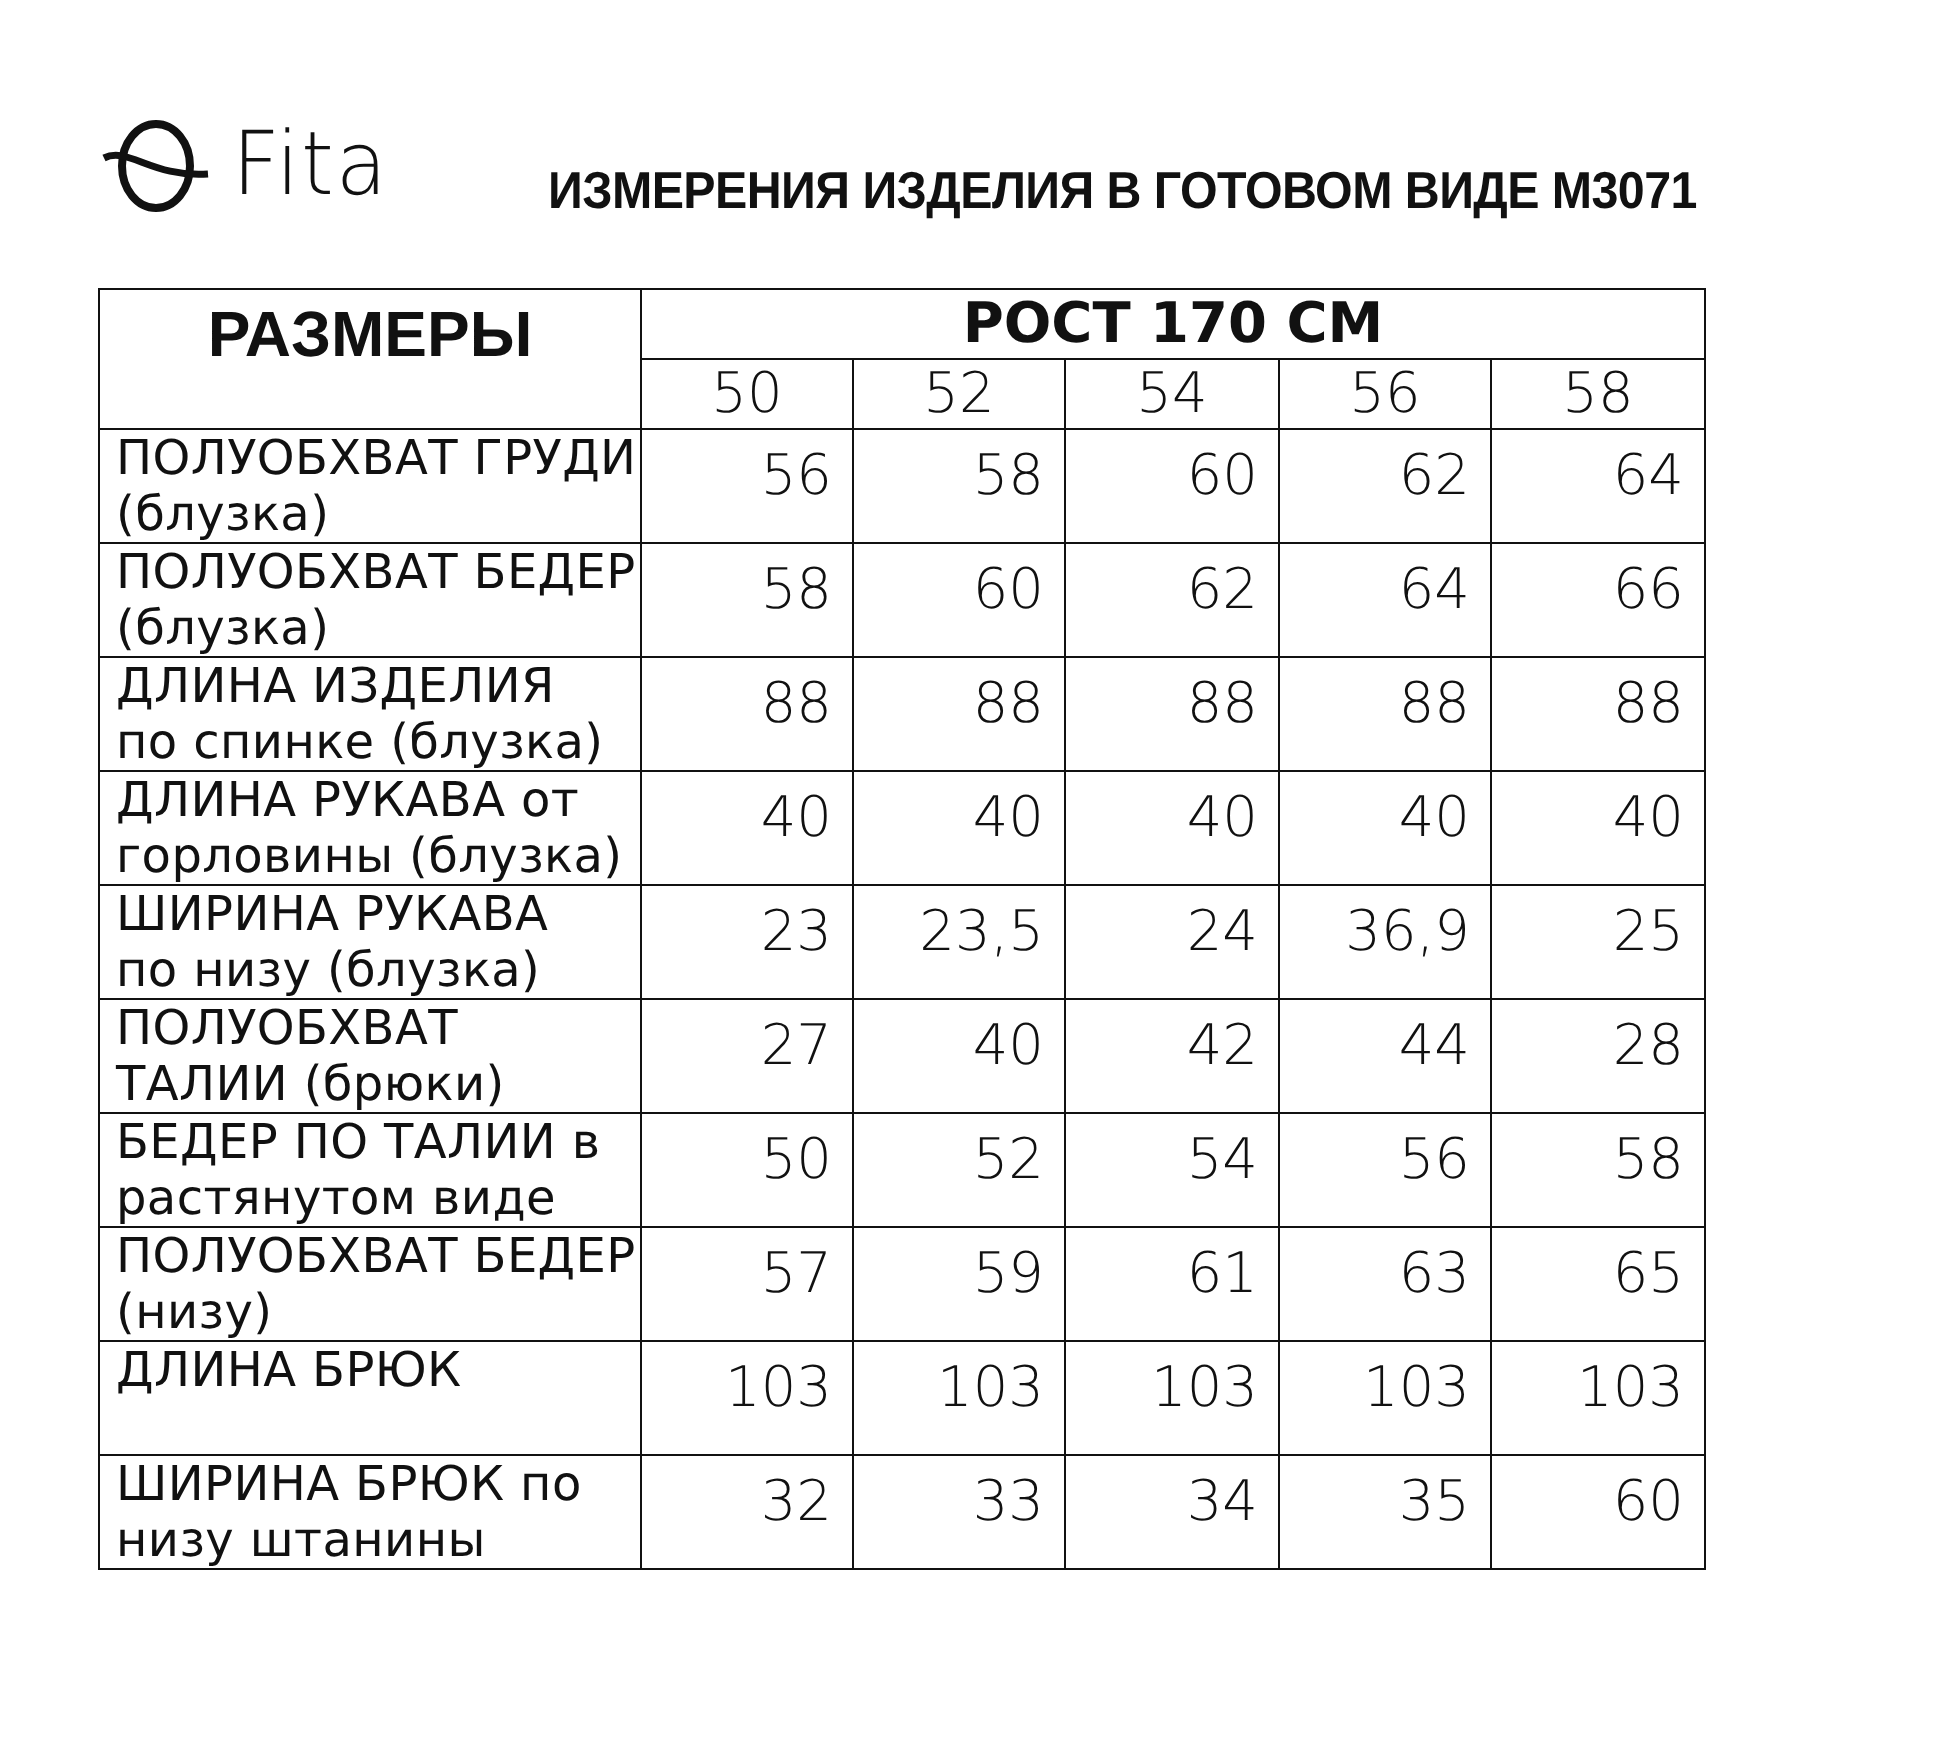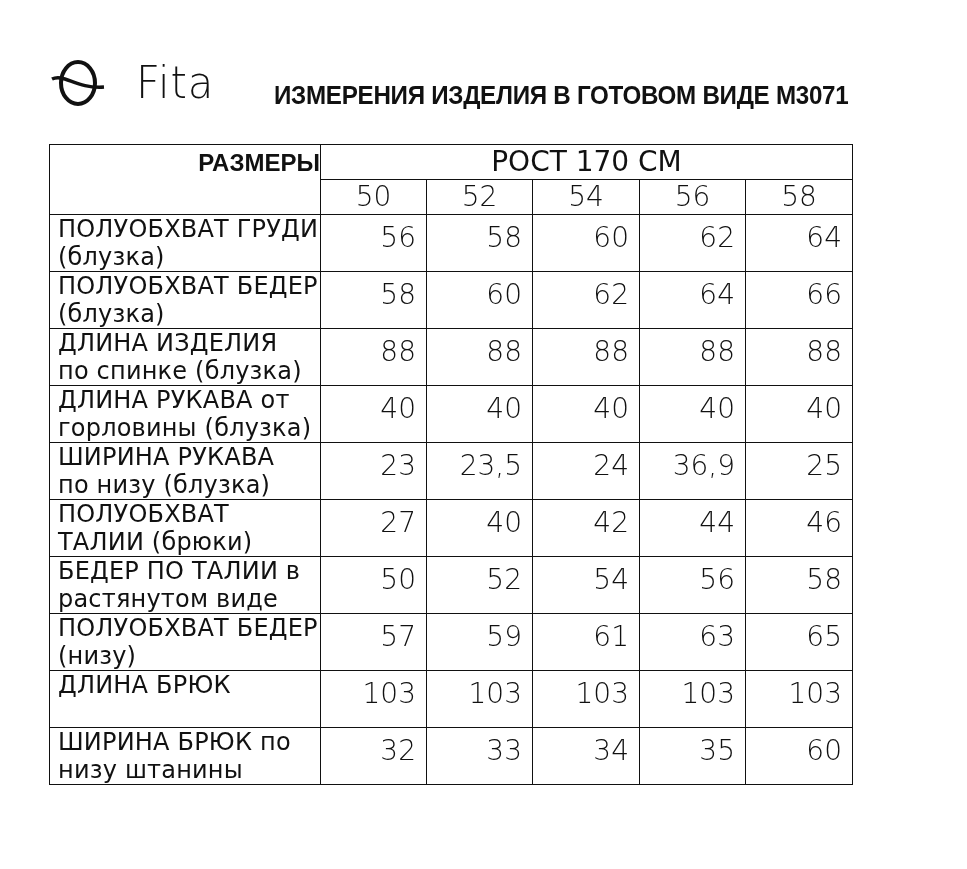--- a/index.html
+++ b/index.html
@@ -1,24 +1,24 @@
 <!DOCTYPE html>
 <html><head>
 <meta charset="utf-8">
 <style>
   html, body { margin:0; padding:0; background:#ffffff; }
   body { width:967px; height:869px; position:relative; overflow:hidden; font-family:"DejaVu Sans", sans-serif; color:#111; }
-  .logo { position:absolute; left:50px; top:58px; height:50px; display:flex; align-items:center;gap:20px; }
+  .logo { position:absolute; left:50px; top:58px; height:50px; display:flex; align-items:center; }
   .logo svg { display:block; }
   .logo-text { font-family:"DejaVu Sans", sans-serif; font-size:44px; font-weight:300; letter-spacing:1px; margin-left:10px; line-height:1; transform:scaleX(0.95); transform-origin:left; }
   .doc-title { position:absolute; left:274px; top:80px; font-family:"Liberation Sans", sans-serif; font-weight:bold; font-size:26px; letter-spacing:-0.3px; transform:scaleX(0.93); transform-origin:left; white-space:nowrap; }
   table.sizes { position:absolute; left:49px; top:144px; border-collapse:collapse; table-layout:fixed; }
   table.sizes td { border:1.5px solid #111; padding:0; vertical-align:top; }
-  .hdr-sizes { font-family:"Liberation Sans", sans-serif; font-weight:bold; font-size:24px; text-align:right; vertical-align:top !important; padding-top:4px !important; }
-  .hdr-height { font-size:28px; text-align:center; height:34px; line-height:34px; font-weight:400; }
+  .hdr-sizes { font-family:"Liberation Sans", sans-serif; font-weight:bold; font-size:32px; text-align:center; vertical-align:top !important; padding-top:4px !important; }
+  .hdr-height { font-size:28px; text-align:center; height:34px; line-height:34px; font-weight:700; }
   .hdr-size { font-size:28px; text-align:center; height:34px; line-height:34px; font-weight:300; }
   .name-cell { font-size:24px; line-height:28px; padding:0 0 0 8px !important; height:56px; letter-spacing:0.2px; }
   .val-cell { font-size:28px; text-align:right; padding:6px 10px 0 0 !important; font-weight:300; }
 </style>
 </head>
 <body>
 
 <div class="logo">
   <svg width="56" height="48" viewBox="0 0 56 48">
     <ellipse cx="28" cy="24" rx="17" ry="21" fill="none" stroke="#111" stroke-width="4"></ellipse>
@@ -107,21 +107,21 @@
     </tr>
     <tr>
       <td class="name-cell">
           <div>ПОЛУОБХВАТ</div>
           <div>ТАЛИИ  (брюки)</div>
         </td>
       <td class="val-cell">27</td>
       <td class="val-cell">40</td>
       <td class="val-cell">42</td>
       <td class="val-cell">44</td>
-      <td class="val-cell">46</td>
+      <td class="val-cell">28</td>
     </tr>
     <tr>
       <td class="name-cell">
           <div>БЕДЕР ПО ТАЛИИ  в</div>
           <div>растянутом виде</div>
         </td>
       <td class="val-cell">50</td>
       <td class="val-cell">52</td>
       <td class="val-cell">54</td>
       <td class="val-cell">56</td>

